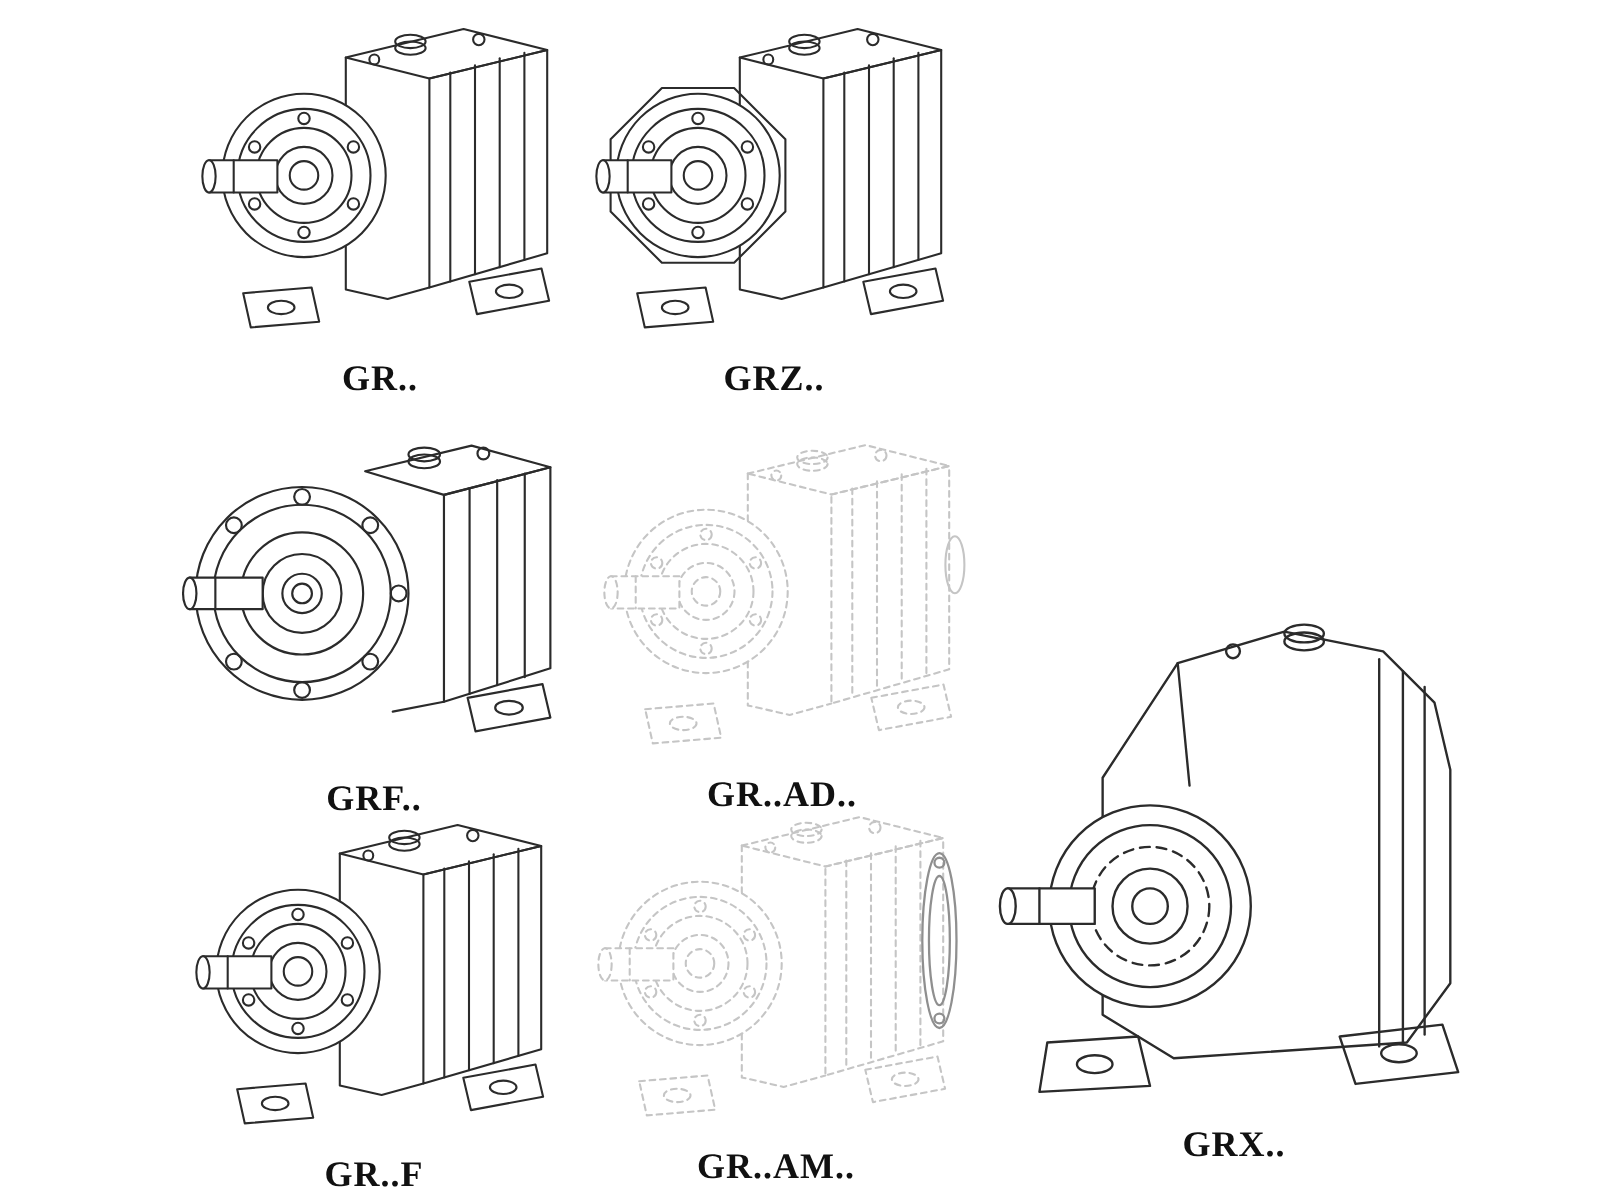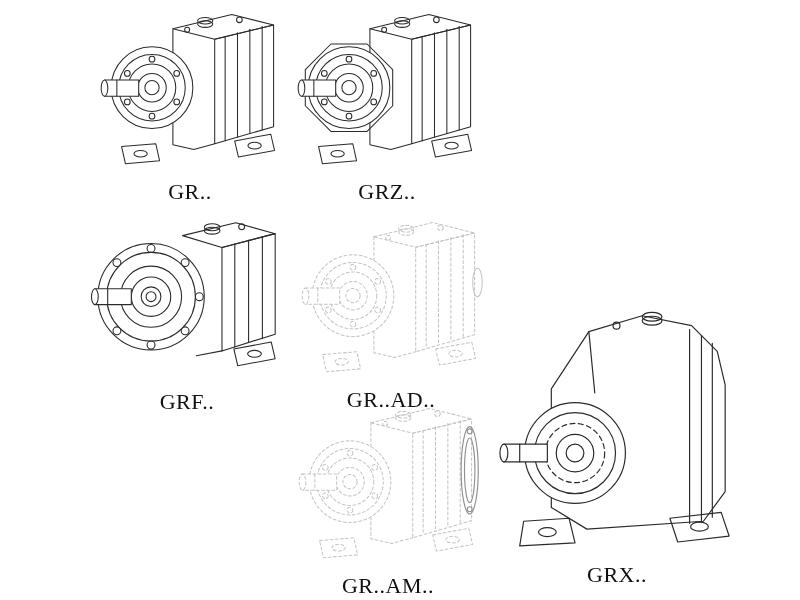--- a/index.html
+++ b/index.html
@@ -13,21 +13,21 @@
   html,body{width:800px;height:600px;background:var(--bg);}
   .stage{
     position:relative;width:800px;height:600px;background:var(--bg);
     overflow:hidden;font-family:"Liberation Serif",serif;
   }
   .figure{position:absolute;display:flex;flex-direction:column;align-items:center;}
   .figure svg{display:block;width:100%;height:auto;}
   .drawing{color:var(--line);}
   .drawing.ghost{color:var(--ghost);}
   .caption{
-    margin-top:2px;font-weight:400;font-size:22px;color:var(--label);
+    margin-top:2px;font-weight:700;font-size:18px;color:var(--label);
     letter-spacing:.5px;white-space:nowrap;
   }
   .ln{fill:none;stroke:currentColor;stroke-width:1.1;stroke-linejoin:round;stroke-linecap:round;}
   .overlay-solid{fill:none;stroke:var(--ghost-dark);stroke-width:1.2;}
   
   .fig-gr  {left:95px; top:6px;  width:190px;}
   .fig-grz {left:292px;top:6px;  width:190px;}
   .fig-grxf{left:492px;top:4px;  width:238px;}
   .fig-grf {left:86px; top:210px;width:202px;}
   .fig-grad{left:296px;top:214px;width:190px;align-items:center;}
@@ -188,20 +188,26 @@
   <div class="figure fig-grad">
     <svg class="drawing ghost" viewBox="0 0 200 180">
       <use href="#sym-gb-basic" stroke-dasharray="3 2.5"></use>
       <g class="ln">
         <ellipse cx="191" cy="72" rx="5" ry="15"></ellipse>
       </g>
     </svg>
     <div class="caption">GR..AD..</div>
   </div>
 
+  <div class="figure fig-grff">
+    <svg class="drawing" viewBox="0 0 200 180">
+      <use href="#sym-gb-basic"></use>
+    </svg>
+    <div class="caption">GR..F</div>
+  </div>
 
   <div class="figure fig-gram">
     <svg class="drawing ghost" viewBox="0 0 200 180">
       <use href="#sym-gb-basic" stroke-dasharray="3 2.5"></use>
       <g class="overlay-solid">
         <ellipse cx="186" cy="74" rx="9" ry="46"></ellipse>
         <ellipse cx="186" cy="74" rx="5.5" ry="34"></ellipse>
         <circle cx="186" cy="33" r="2.6"></circle>
         <circle cx="186" cy="115" r="2.6"></circle>
       </g>

